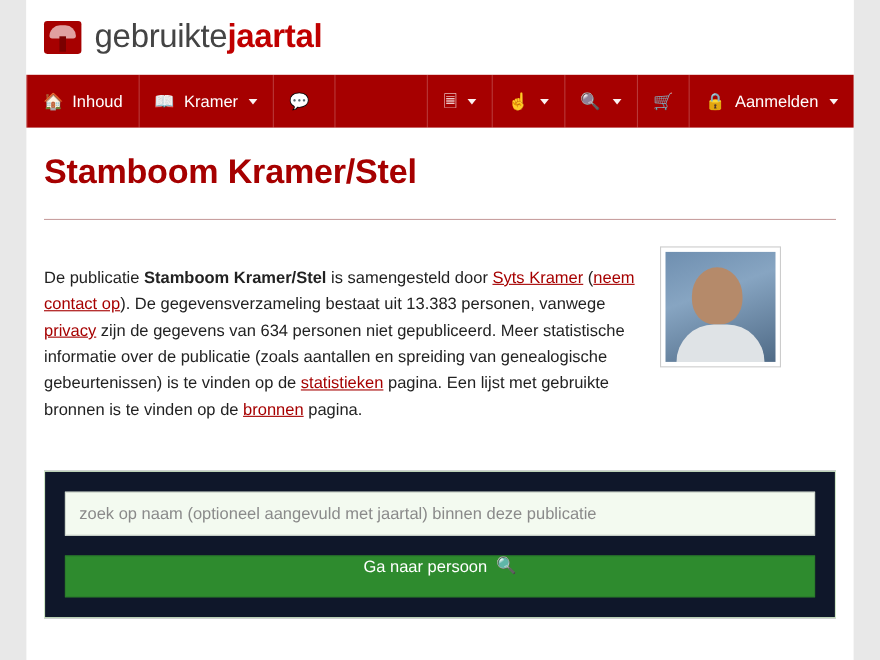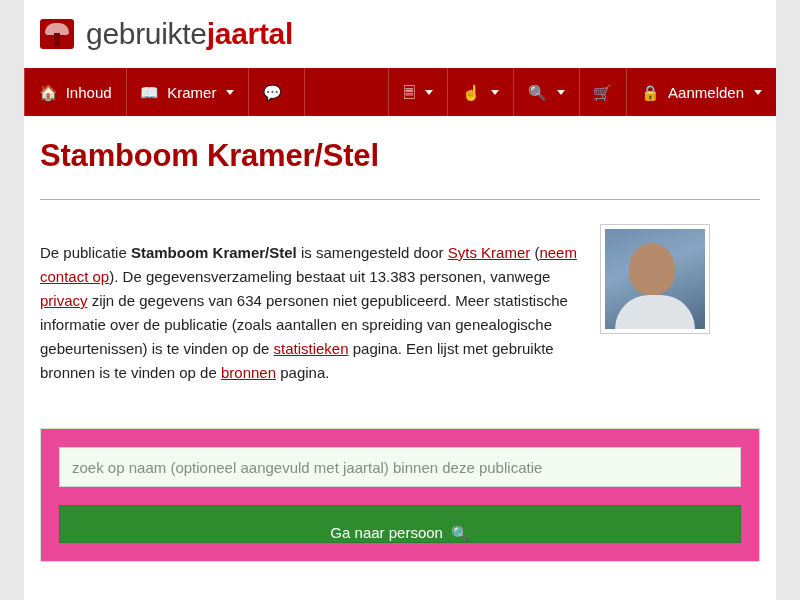--- a/index.html
+++ b/index.html
@@ -149,21 +149,21 @@
     position: absolute;
     left: 10px; bottom: 0;
     width: 80px; height: 34px;
     background: #dfe3e6;
     border-radius: 40px 40px 0 0;
   }
 
   
   .search-panel {
     margin: 28px 16px 16px 16px;
-    background: #ec4899;
+    background: #0f172a;
     border: 1px solid #cfe6c6;
     padding: 18px;
   }
   .search-input {
     width: 100%;
     height: 40px;
     border: 1px solid #cfd8cd;
     background: #f3faf0;
     padding: 0 12px;
     font-size: 15px;
@@ -175,21 +175,21 @@
     margin-top: 18px;
     width: 100%;
     height: 38px;
     background: #2e8b2e;
     border: 1px solid #2b7d2b;
     color: #ffffff;
     font-size: 15px;
     font-family: "Liberation Sans", sans-serif;
     cursor: pointer;
     display: flex;
-    align-items: flex-end;
+    align-items: flex-start;
     justify-content: center;
     gap: 8px;
   }
 
   
   .thumb-strip {
     display: flex;
     gap: 11px;
     padding: 30px 16px 0 27px;
   }

